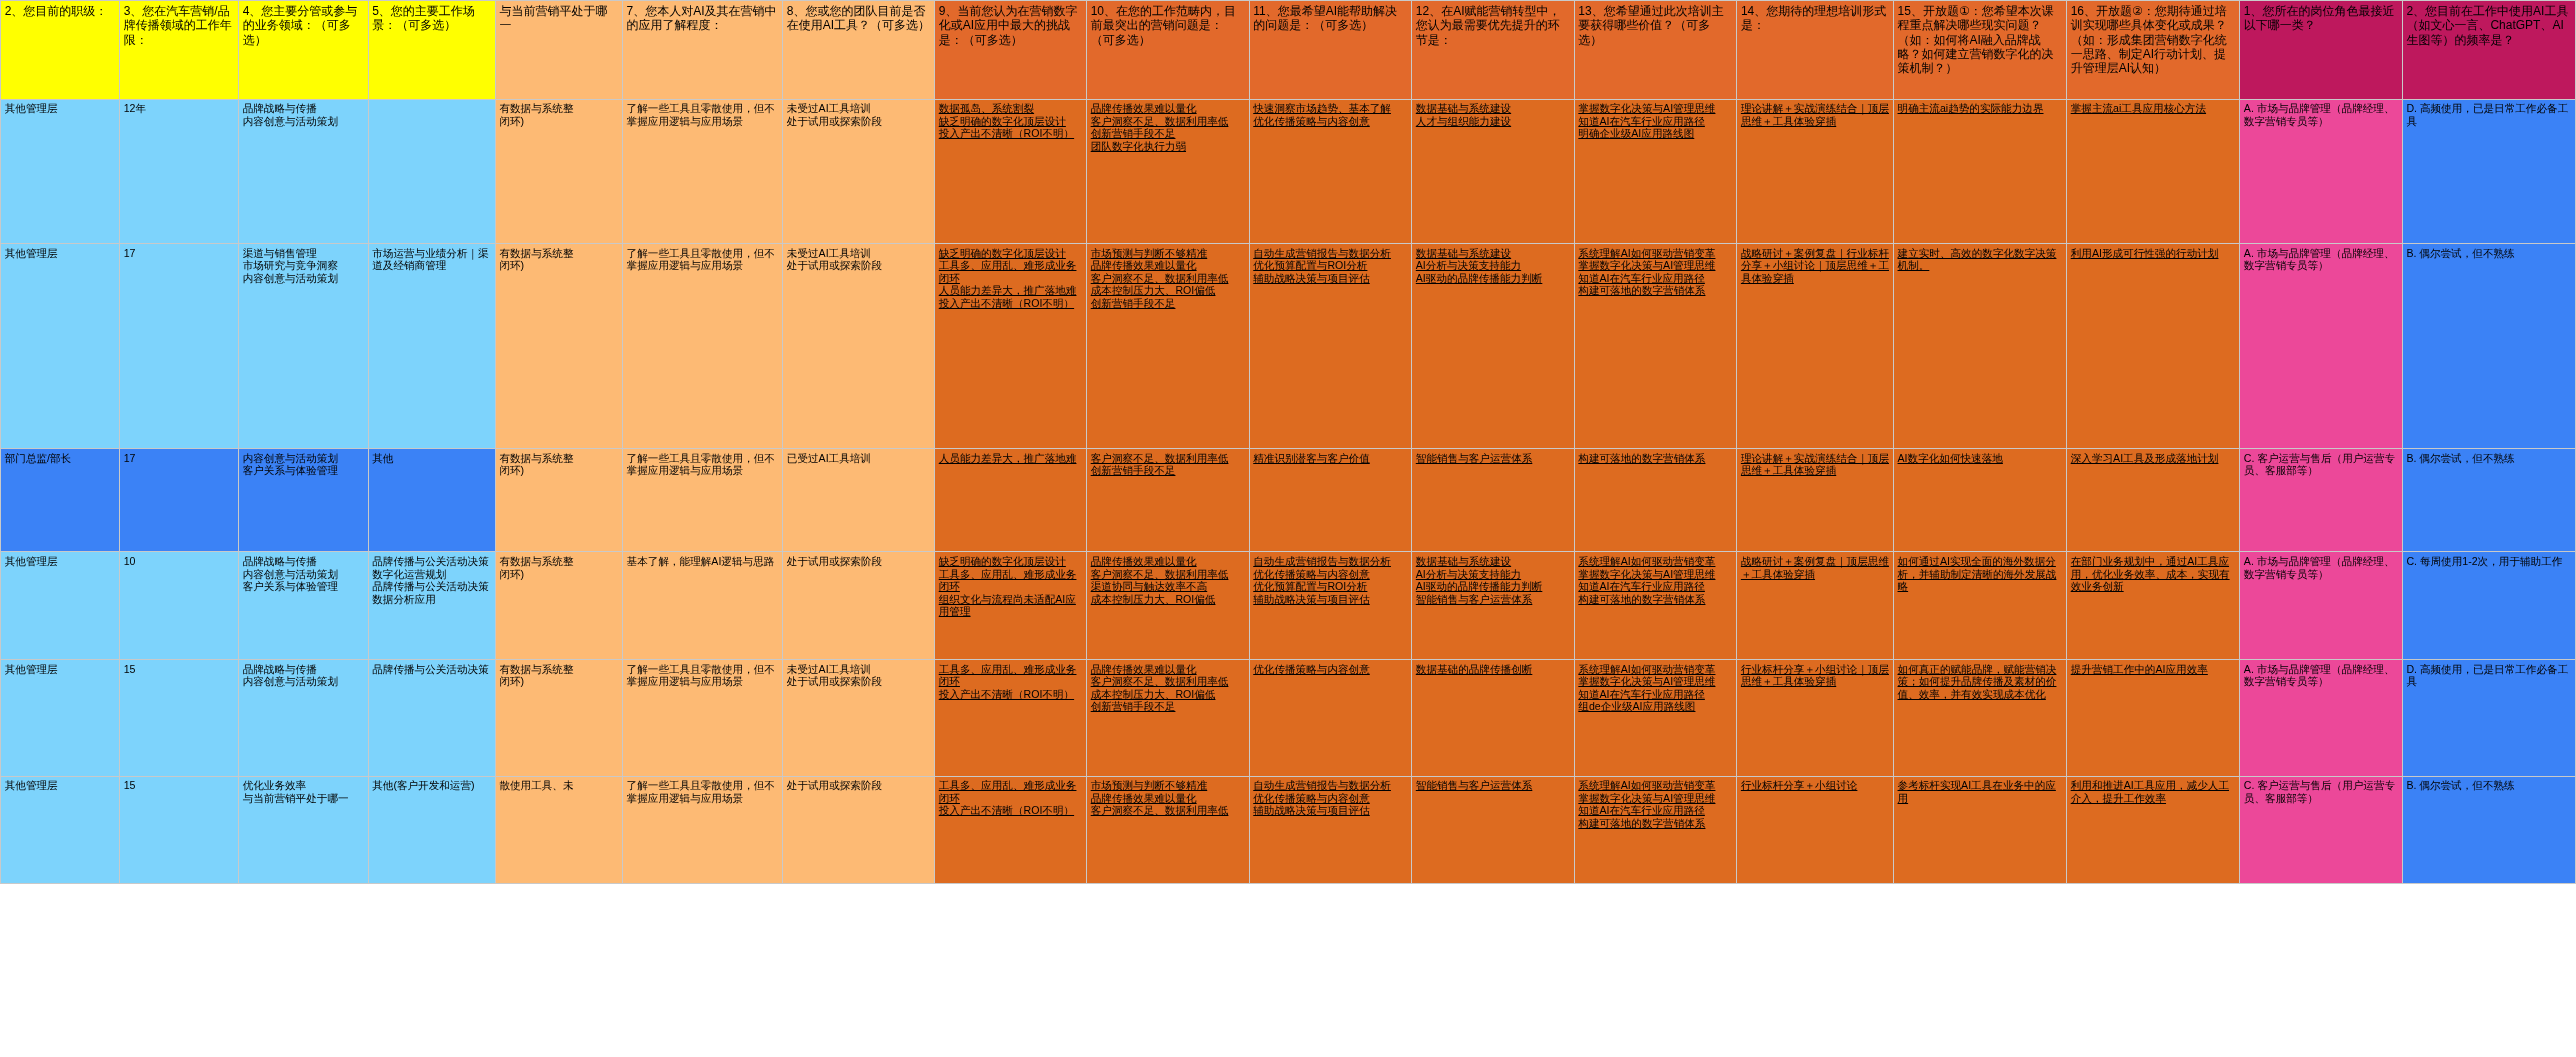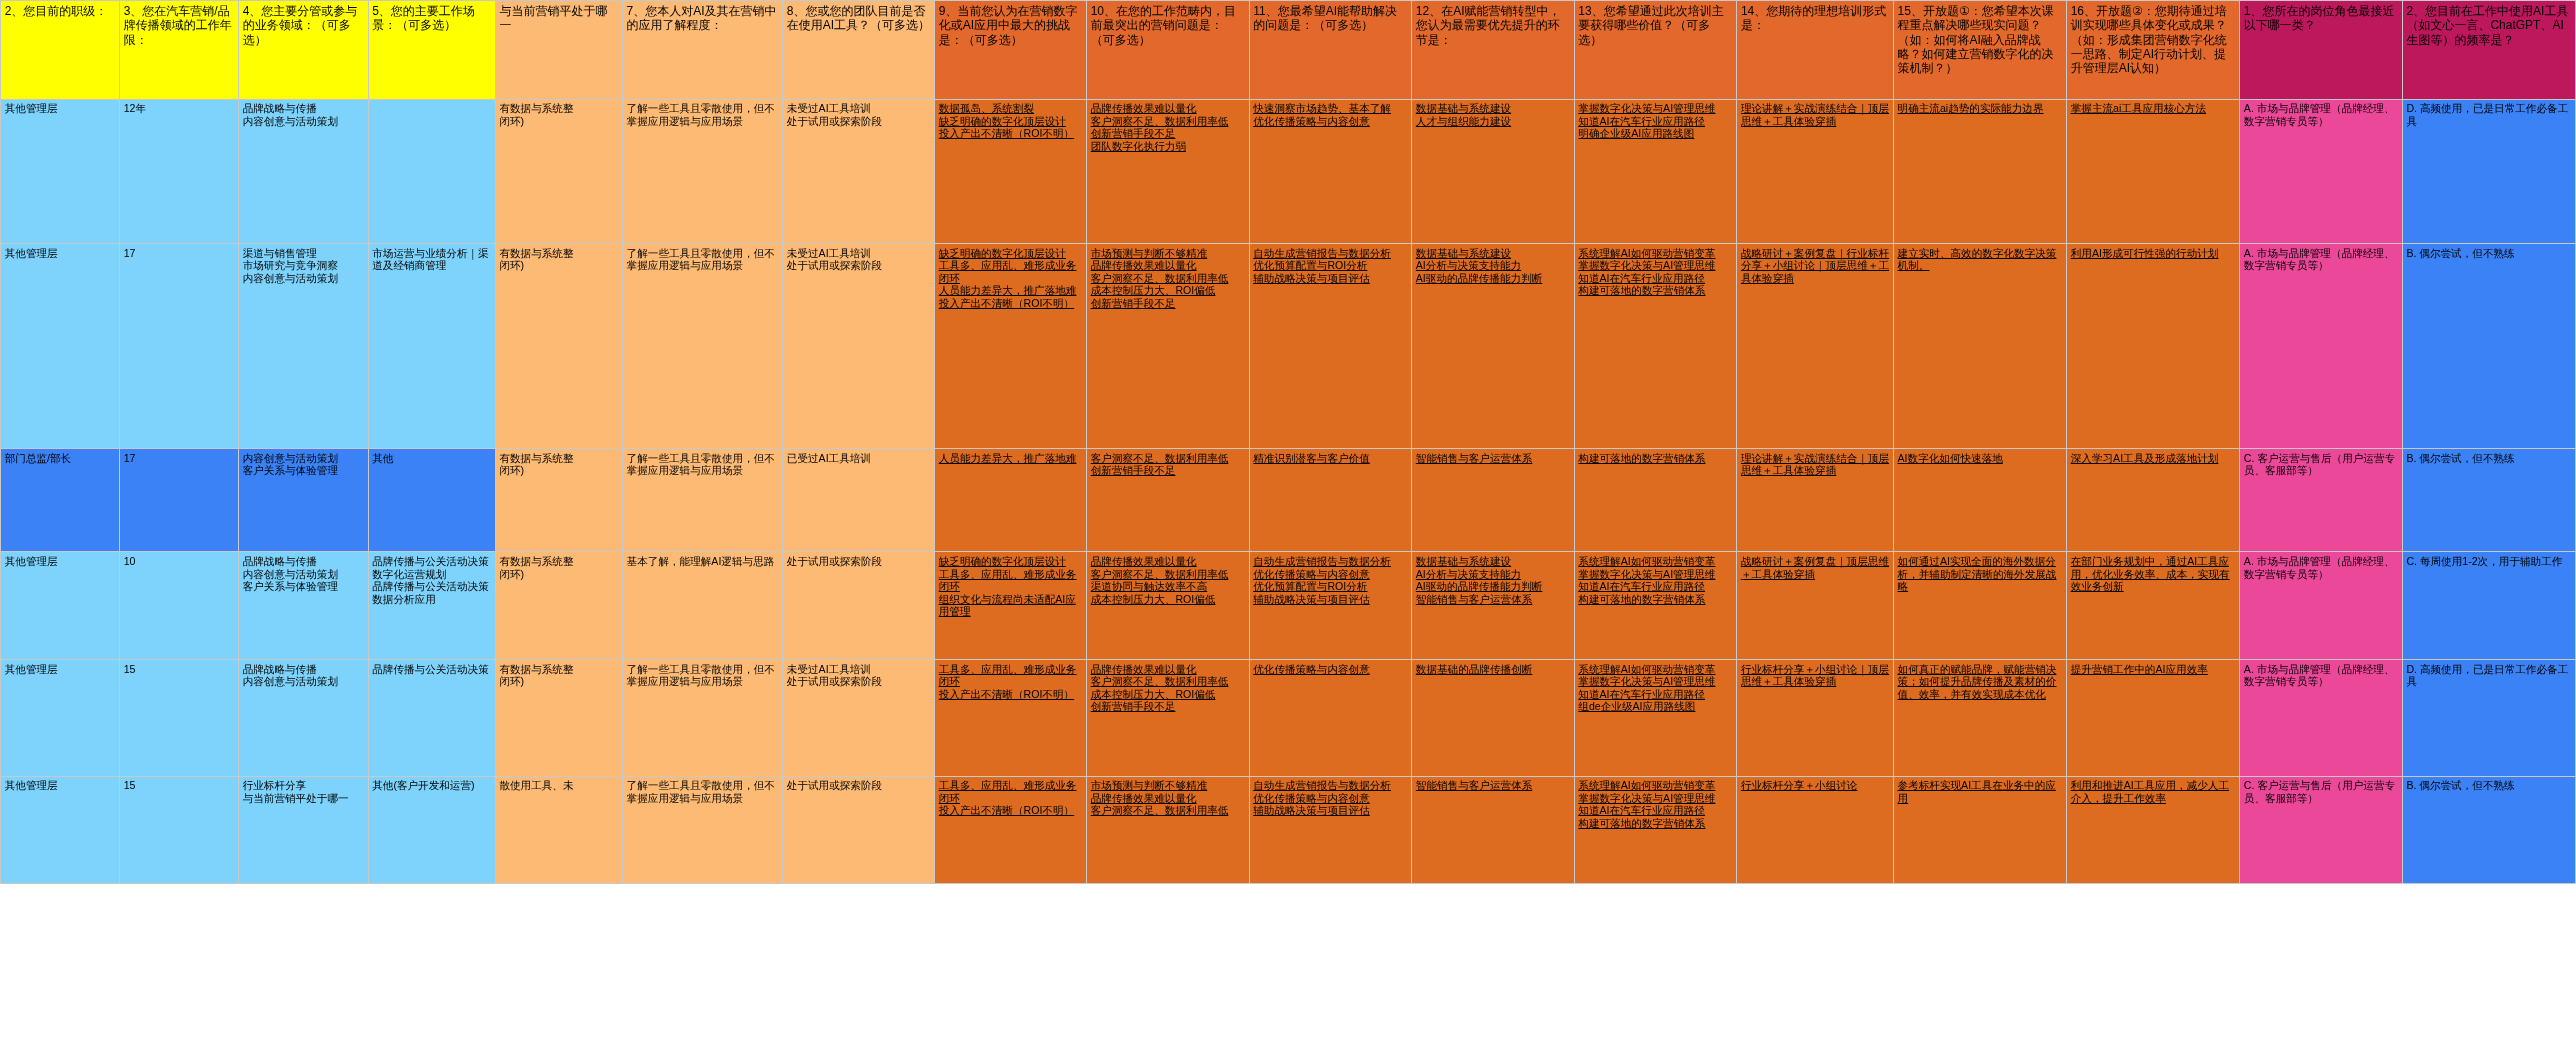--- a/index.html
+++ b/index.html
@@ -401,21 +401,21 @@
           </td>
         </tr>
         <tr class="rowF">
           <td class="c-yellow">
             <div>其他管理层</div>
           </td>
           <td class="c-yellow">
             <div>15</div>
           </td>
           <td class="c-yellow">
-            <div>行业标杆分享</div>
+            <div>优化业务效率</div>
             <div>与当前营销平处于哪一</div>
           </td>
           <td class="c-yellow">
             <div>其他(客户开发和运营)</div>
           </td>
           <td class="c-orange">
             <div>散使用工具、未</div>
           </td>
           <td class="c-orange">
             <div>了解一些工具且零散使用，但不掌握应用逻辑与应用场景</div>

